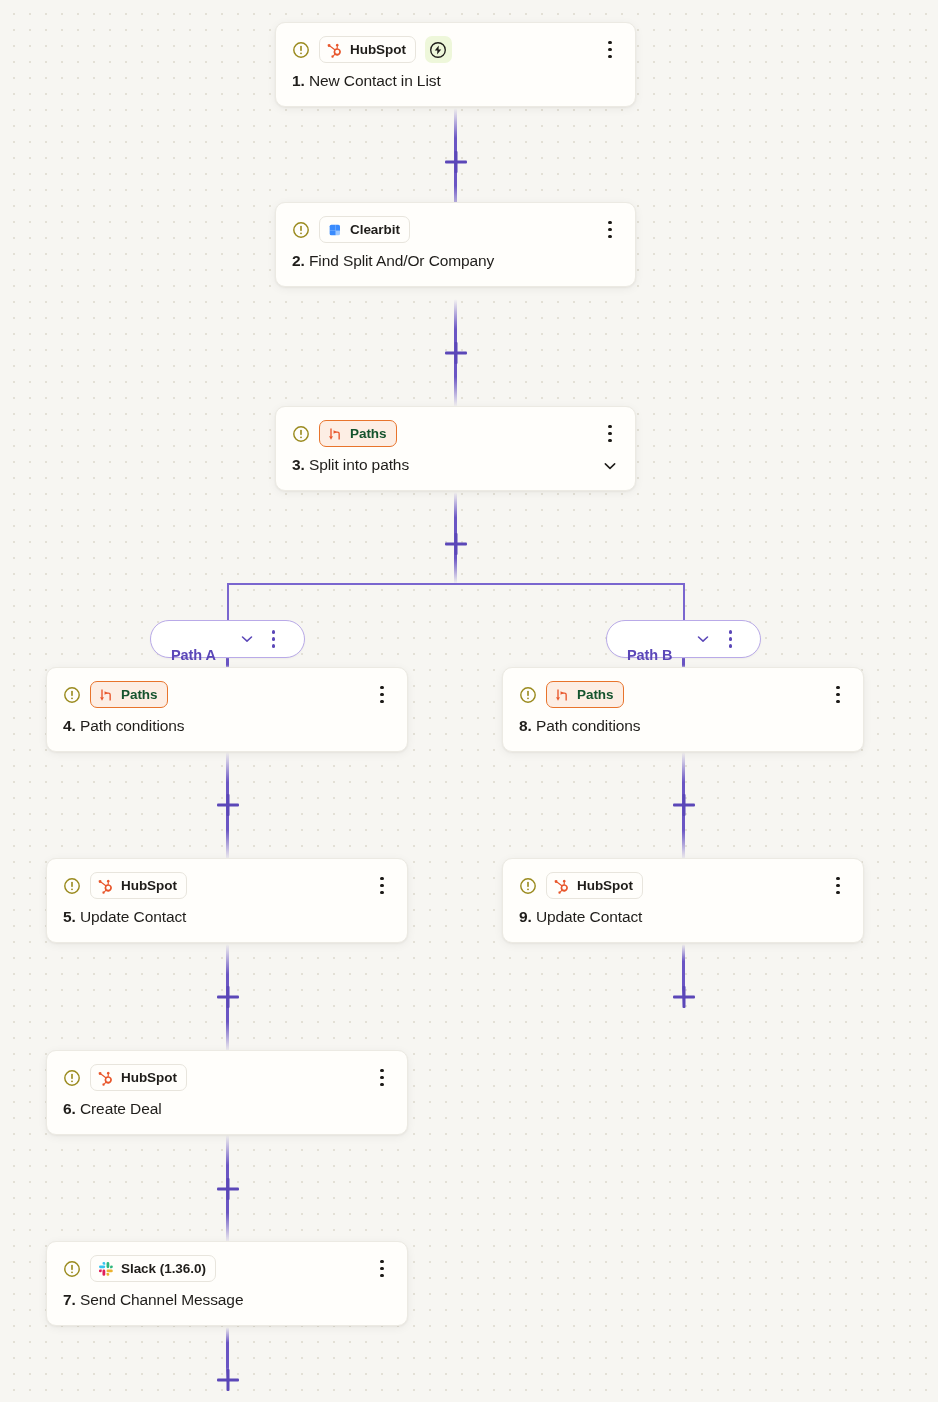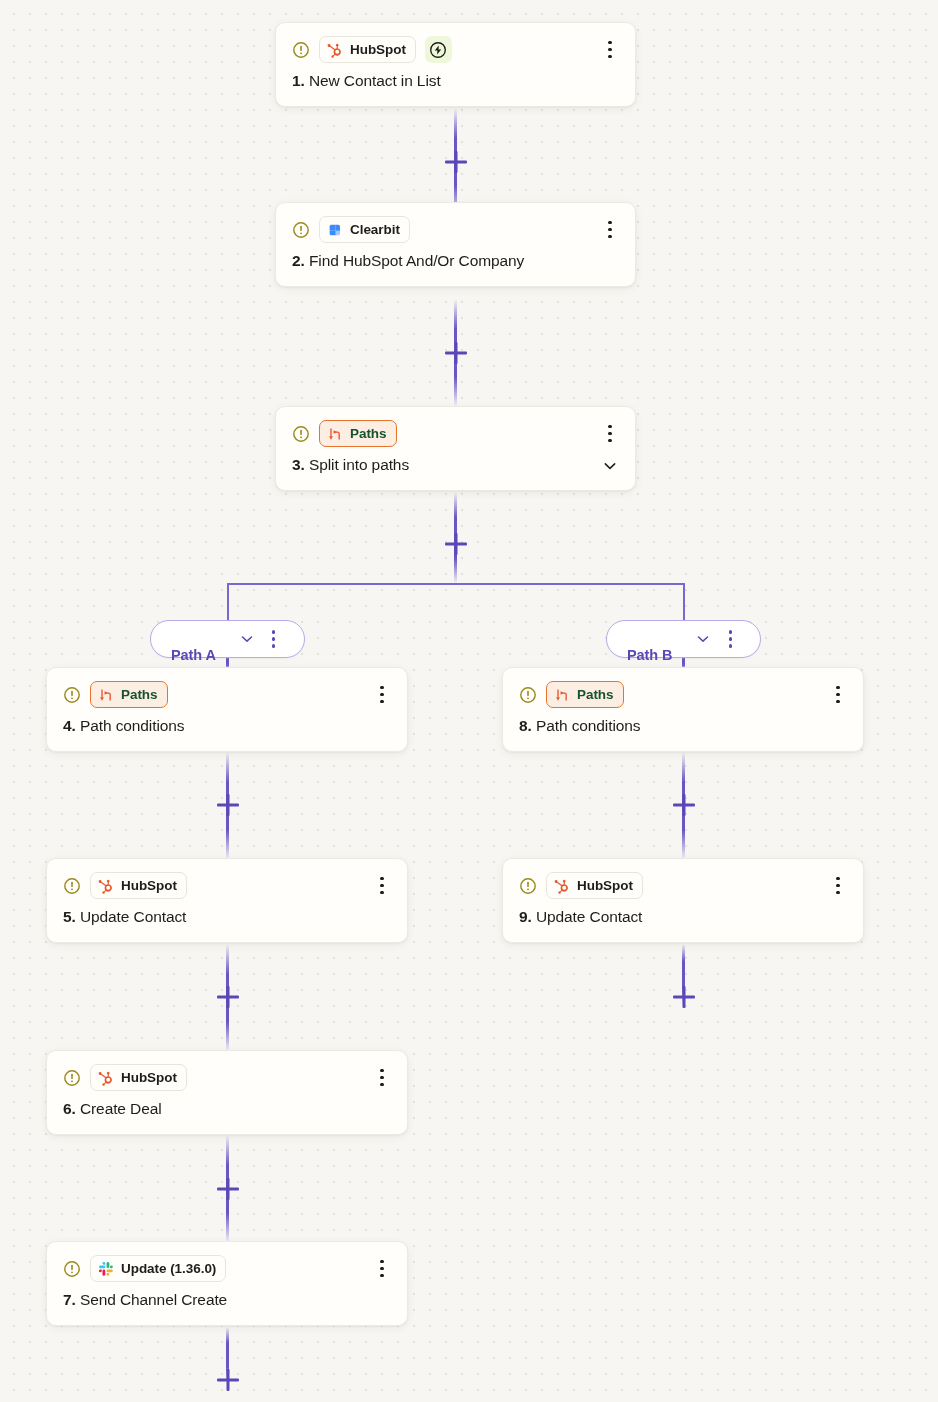--- a/index.html
+++ b/index.html
@@ -245,21 +245,21 @@
       </span>
       <span class="kebab">
           <i></i>
           <i></i>
           <i></i>
         </span>
     </div>
     <div class="node-bottom">
       <div class="title">
         <span class="num">2.</span>
-        <span>Find HubSpot And/Or Company</span>
+        <span>Find Split And/Or Company</span>
       </div>
     </div>
   </div>
 
   <div class="node" style="left:275px; top:406px; width:361px;">
     <div class="node-top">
       <svg class="warn-icon" viewBox="0 0 20 20">
         <circle cx="10" cy="10" r="8" fill="none" stroke="#9a8a1e" stroke-width="1.6"></circle>
         <rect x="9.1" y="5.3" width="1.8" height="6" rx=".9" fill="#9a8a1e"></rect>
         <circle cx="10" cy="13.7" r="1.05" fill="#9a8a1e"></circle>
@@ -405,32 +405,32 @@
         <rect x="9.1" y="5.3" width="1.8" height="6" rx=".9" fill="#9a8a1e"></rect>
         <circle cx="10" cy="13.7" r="1.05" fill="#9a8a1e"></circle>
       </svg>
       <span class="app-chip">
         <svg class="chip-logo" viewBox="0 0 24 24">
           <path d="M5.6 14.9a2.1 2.1 0 1 1-2.1-2.1h2.1zM6.7 14.9a2.1 2.1 0 0 1 4.2 0v5.2a2.1 2.1 0 0 1-4.2 0z" fill="#e01e5a"></path>
           <path d="M8.8 5.6a2.1 2.1 0 1 1 2.1-2.1v2.1zM8.8 6.7a2.1 2.1 0 0 1 0 4.2H3.6a2.1 2.1 0 1 1 0-4.2z" fill="#36c5f0"></path>
           <path d="M18.1 8.8a2.1 2.1 0 1 1 2.1 2.1h-2.1zM17 8.8a2.1 2.1 0 1 1-4.2 0V3.6a2.1 2.1 0 1 1 4.2 0z" fill="#2eb67d"></path>
           <path d="M14.9 18.1a2.1 2.1 0 1 1-2.1 2.1v-2.1zM14.9 17a2.1 2.1 0 0 1 0-4.2h5.2a2.1 2.1 0 1 1 0 4.2z" fill="#ecb22e"></path>
         </svg>
-        <span>Update (1.36.0)</span>
+        <span>Slack (1.36.0)</span>
       </span>
       <span class="kebab">
           <i></i>
           <i></i>
           <i></i>
         </span>
     </div>
     <div class="node-bottom">
       <div class="title">
         <span class="num">7.</span>
-        <span>Send Channel Create</span>
+        <span>Send Channel Message</span>
       </div>
     </div>
   </div>
 
   <div class="node" style="left:502px; top:667px; width:362px;">
     <div class="node-top">
       <svg class="warn-icon" viewBox="0 0 20 20">
         <circle cx="10" cy="10" r="8" fill="none" stroke="#9a8a1e" stroke-width="1.6"></circle>
         <rect x="9.1" y="5.3" width="1.8" height="6" rx=".9" fill="#9a8a1e"></rect>
         <circle cx="10" cy="13.7" r="1.05" fill="#9a8a1e"></circle>

